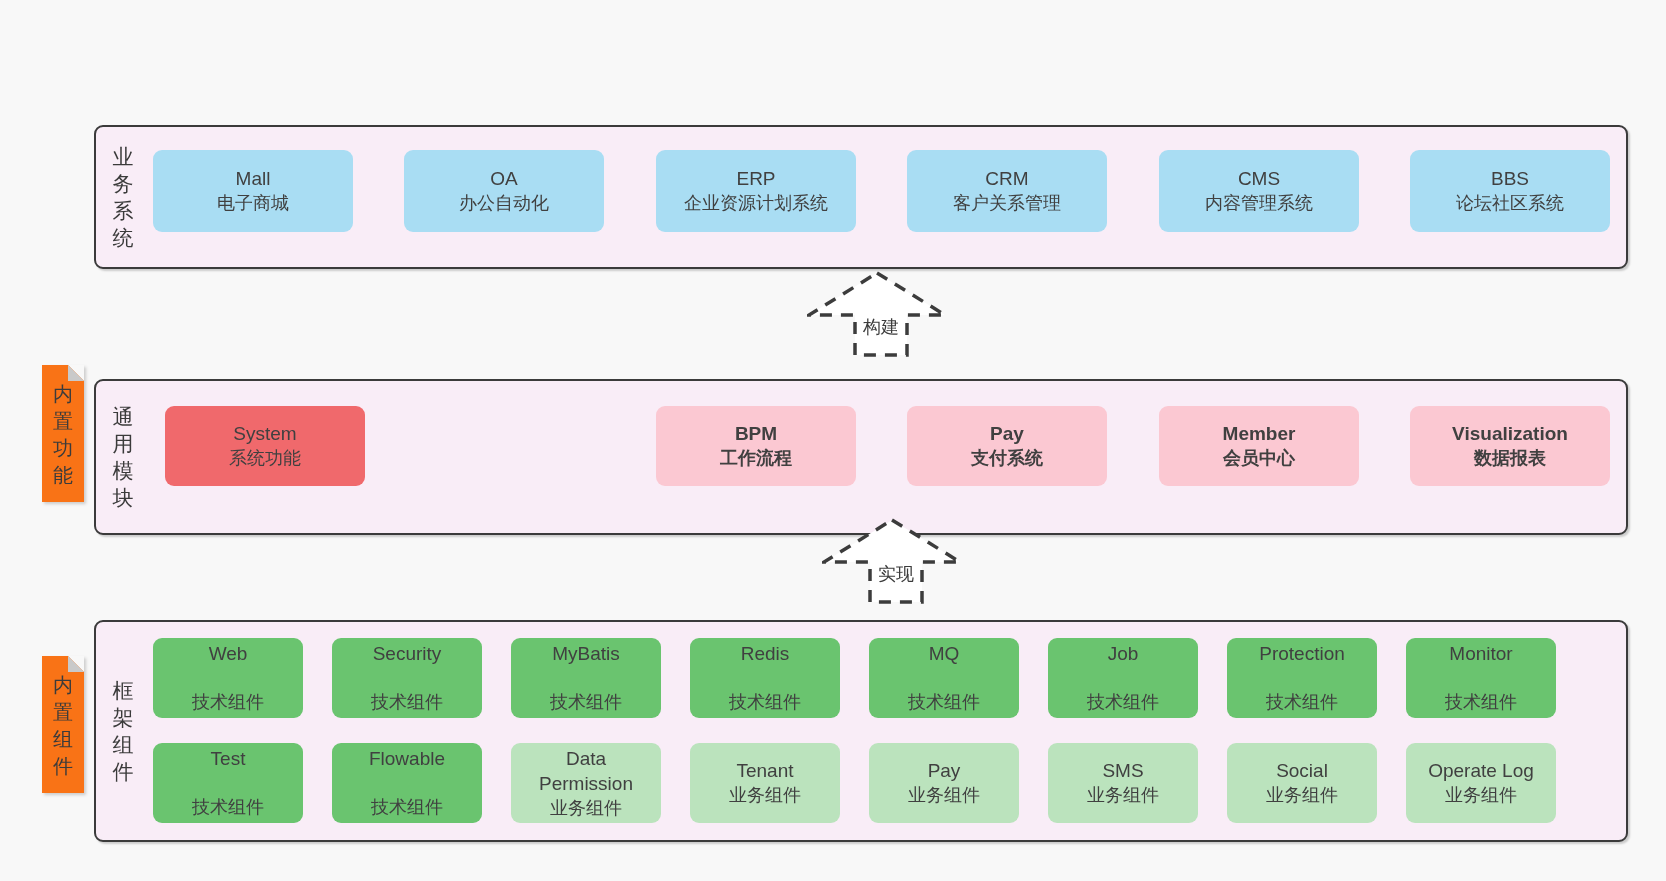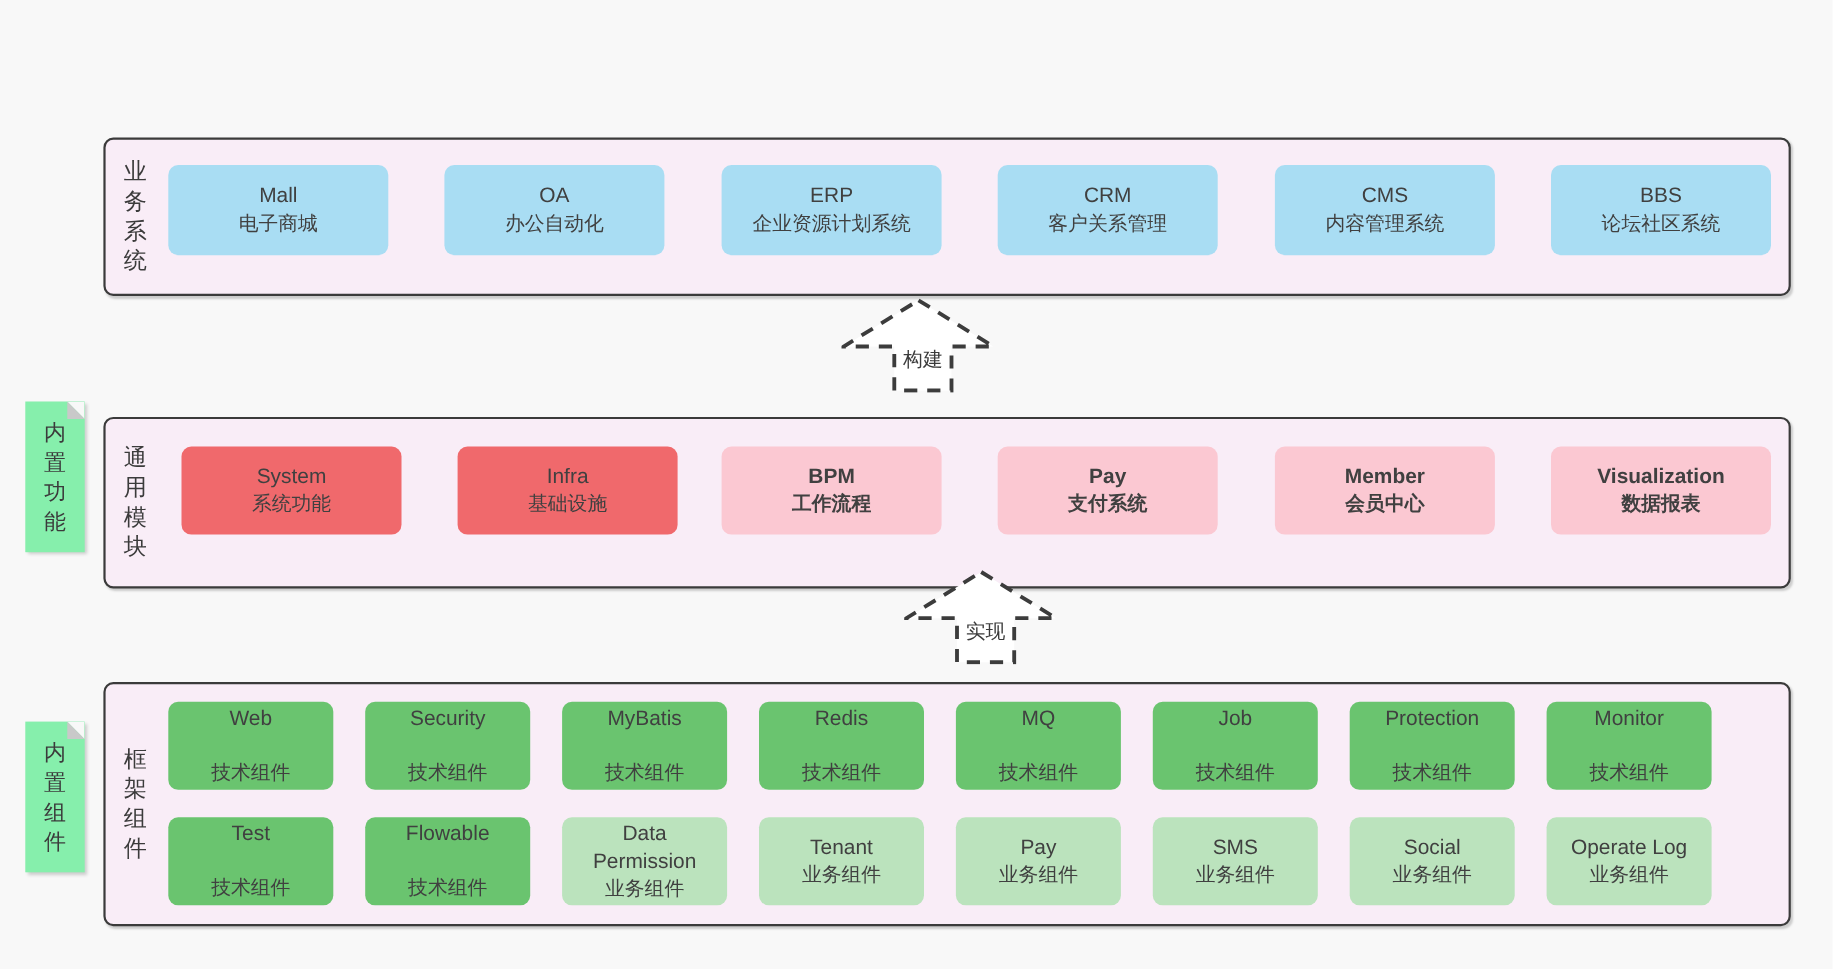--- a/index.html
+++ b/index.html
@@ -32,40 +32,40 @@
   .band-modules  .node  { width:200px; height:80px; top:25px; }
   .band-framework .node { width:150px; height:80px; }
   .row1 { top:16px; }
   .row2 { top:121px; }
   .blue  { background:#a9ddf3; }
   .red   { background:#f0696c;margin-left:12px; }
   .pink  { background:#fbc8d2;font-weight:bold; }
   .green { background:#6ac46f;gap:24px; }
   .lightgreen { background:#bbe3bd; }
   .sticky {
-    position:absolute; left:23px; width:54px; height:137px;
-    background:#86efac; box-shadow:2px 2px 3px rgba(0,0,0,0.18);
+    position:absolute; left:42px; width:42px; height:137px;
+    background:#f97316; box-shadow:2px 2px 3px rgba(0,0,0,0.18);
   }
   .sticky-modules   { top:365px; }
   .sticky-framework { top:656px; }
   .fold-cut {
     position:absolute; top:0; right:0; width:16px; height:16px;
     background:#f8f8f8; clip-path:polygon(0 0,100% 0,100% 100%);
   }
   .fold {
     position:absolute; top:0; right:0; width:16px; height:16px;
     background:#c9c9c9; clip-path:polygon(0 0,100% 100%,0 100%);
   }
   .sticky-label {
     position:absolute; left:50%; top:51%; transform:translate(-50%,-50%);
     width:28px; font-size:20px; line-height:27px; text-align:center;
     word-break:break-all; color:#3b3b3b;
   }
   .arrow { position:absolute; width:140px; height:86px; }
-  .arrow-build     { left:765px; top:271px;text-decoration:underline; }
+  .arrow-build     { left:807px; top:271px;text-decoration:underline; }
   .arrow-implement { left:822px; top:518px; }
   .arrow svg { display:block; }
   .arrow-label {
     position:absolute; left:74px; top:45px; transform:translateX(-50%);
     background:#ffffff; padding:0 2px; font-size:18px; line-height:23px;
     color:#3b3b3b; white-space:nowrap;
   }
 </style>
 </head>
 <body>
@@ -117,24 +117,20 @@
     </svg>
     <div class="arrow-label">构建</div>
   </div>
 
   <div class="band band-modules">
     <div class="band-label">通用模块</div>
     <div class="node red" style="left:57px">
       <span class="en">System</span>
       <span class="zh">系统功能</span>
     </div>
-    <div class="node red" style="left:308px">
-      <span class="en">Infra</span>
-      <span class="zh">基础设施</span>
-    </div>
     <div class="node pink" style="left:560px">
       <span class="en">BPM</span>
       <span class="zh">工作流程</span>
     </div>
     <div class="node pink" style="left:811px">
       <span class="en">Pay</span>
       <span class="zh">支付系统</span>
     </div>
     <div class="node pink" style="left:1063px">
       <span class="en">Member</span>

